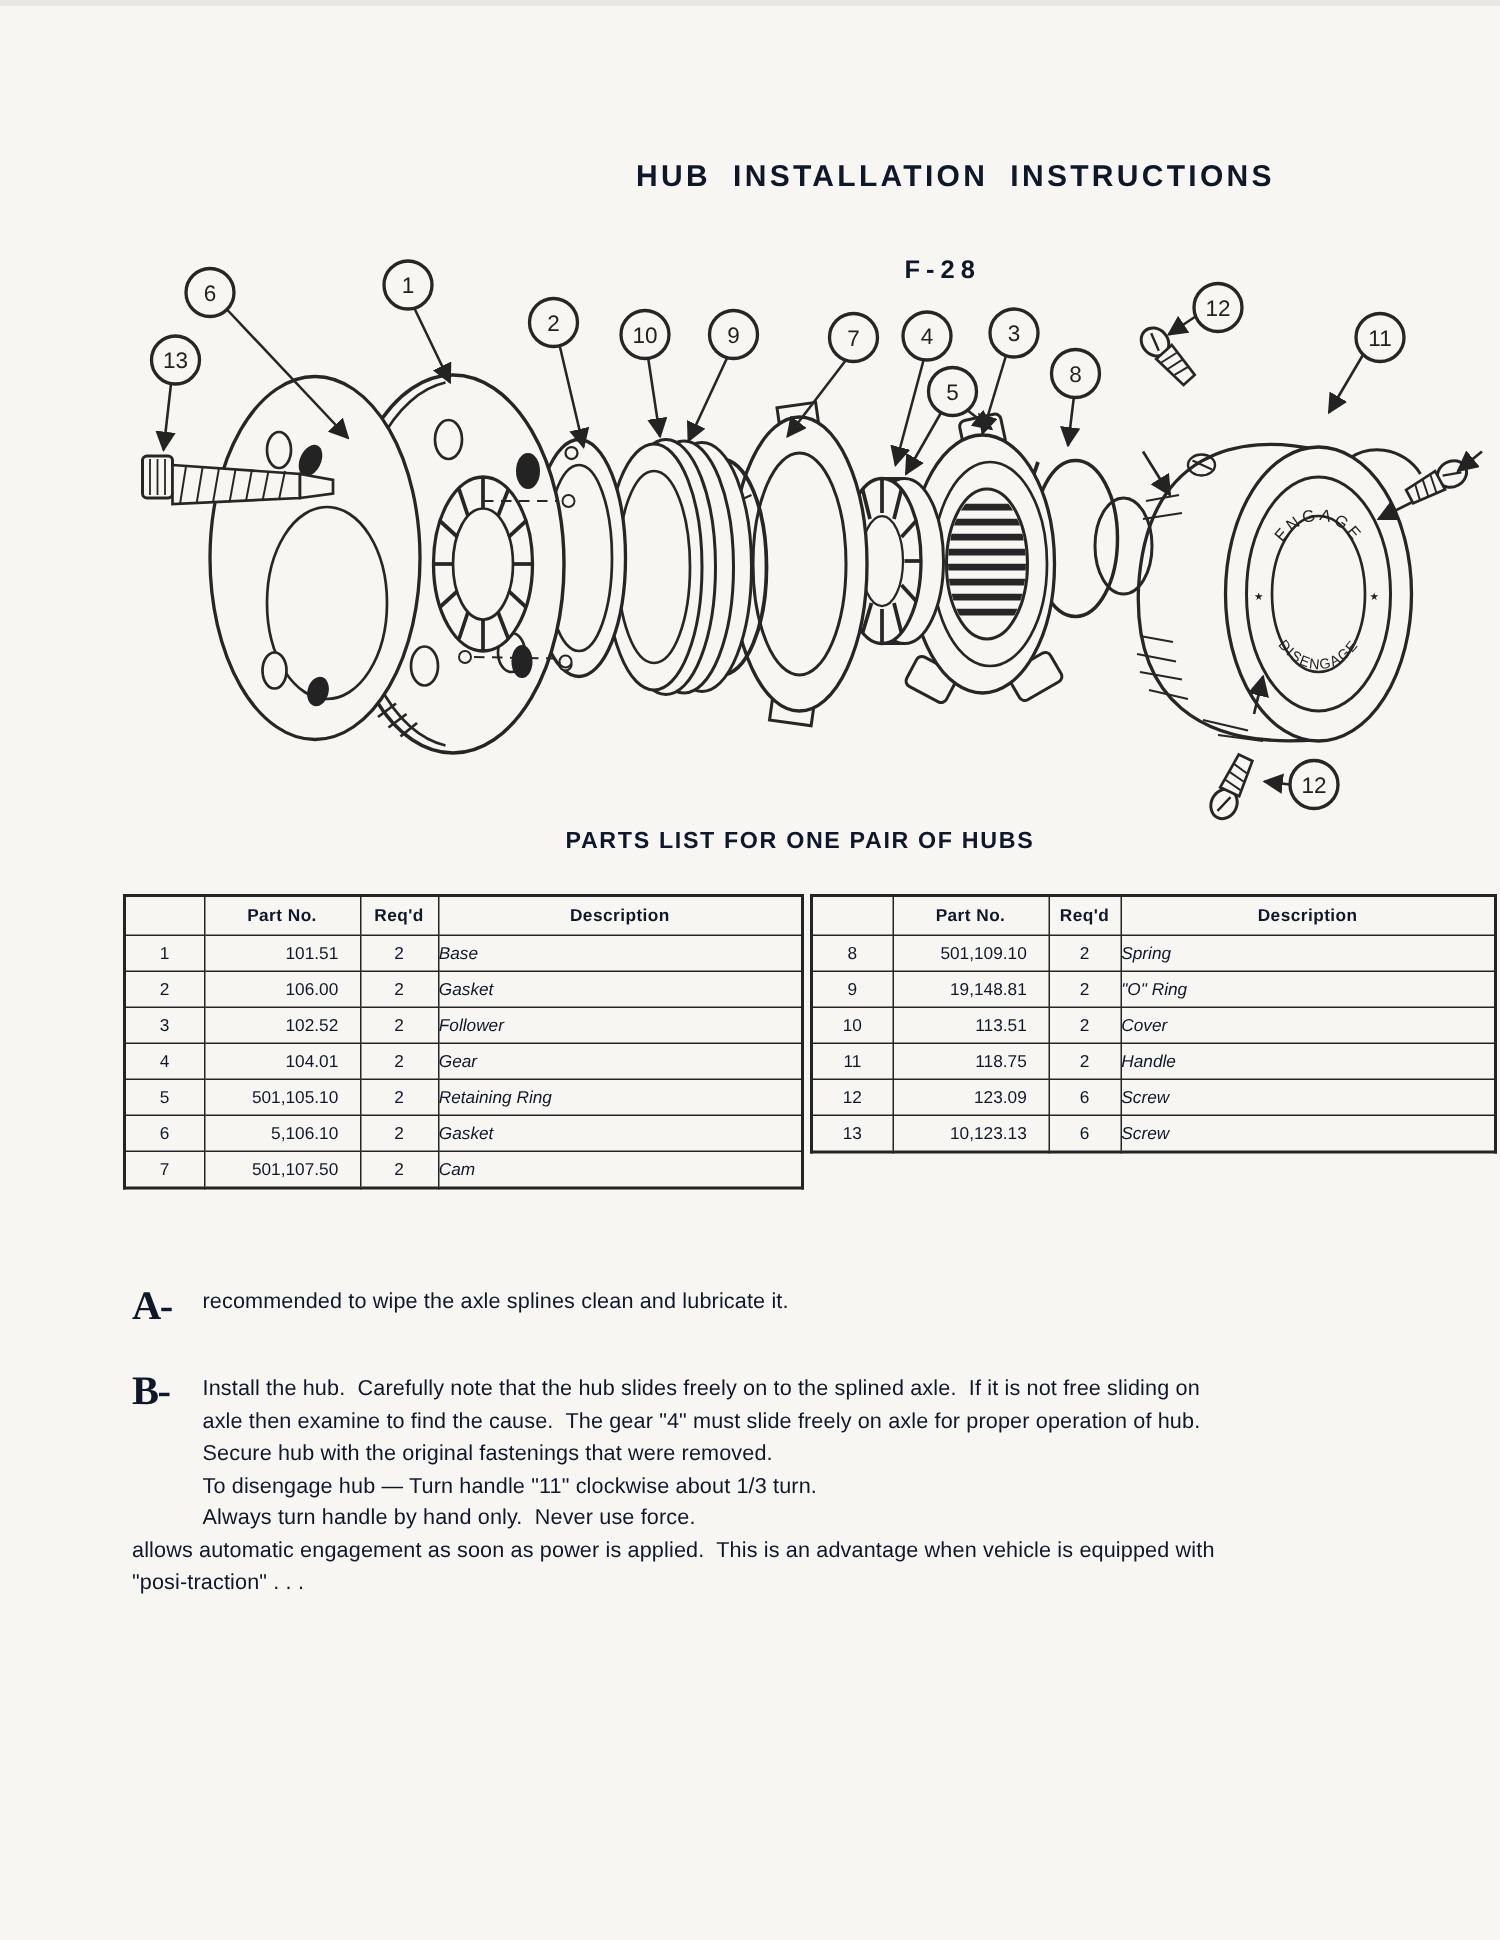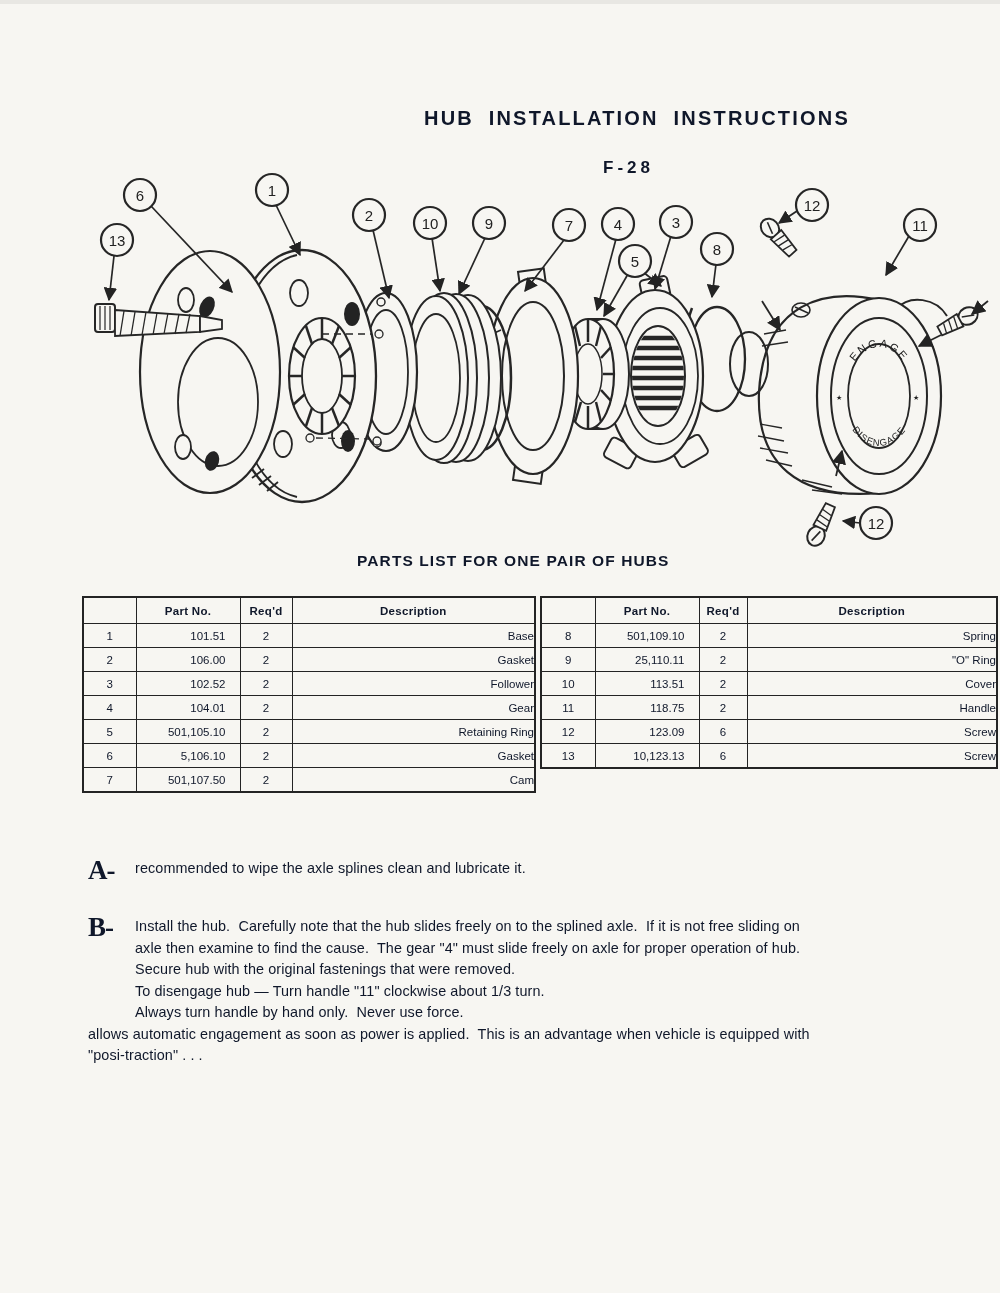--- a/index.html
+++ b/index.html
@@ -1,30 +1,30 @@
 <!DOCTYPE html>
 <html><head>
 <meta charset="utf-8">
 <style>
   html,body{margin:0;padding:0;background:#e8e7e3;}
   .page{position:relative;width:1000px;height:1293px;background:#f7f6f2;
         font-family:"Liberation Sans",sans-serif;color:#0f172a;overflow:hidden;margin:4px auto;}
   .title{position:absolute;left:424px;top:103px;font-size:20px;font-weight:bold;
          letter-spacing:2.2px;word-spacing:7px;white-space:pre;}
-  .model{position:absolute;left:603px;top:154px;font-size:17px;font-weight:bold;letter-spacing:4px;}
+  .model{position:absolute;left:603px;top:166px;font-size:17px;font-weight:bold;letter-spacing:4px;}
   .diagram{position:absolute;left:0;top:160px;}
-  .parts-title{position:absolute;left:357px;top:548px;font-size:15.5px;font-weight:700;letter-spacing:1.1px;}
+  .parts-title{position:absolute;left:377px;top:548px;font-size:15.5px;font-weight:700;letter-spacing:1.1px;}
   .parts-table{position:absolute;border-collapse:collapse;table-layout:fixed;border:2.4px solid #242424;}
   .parts-table.left{left:82px;top:592px;width:452px;}
   .parts-table.right{left:540px;top:592px;width:456px;}
   .parts-table th,.parts-table td{border:1.7px solid #242424;font-size:11.5px;height:23px;padding:0;}
   .parts-table th{height:25px;font-weight:700;letter-spacing:0.3px;}
   .c-num,.c-req{text-align:center;}
   .c-part{text-align:right;padding-right:14px !important;}
-  .c-desc{text-align:right;}
+  .c-desc{text-align:left;font-style:italic;}
   .left col.w-num{width:53px}.left col.w-part{width:104px}.left col.w-req{width:52px}.left col.w-desc{width:243px}
   .right col.w-num{width:54px}.right col.w-part{width:104px}.right col.w-req{width:48px}.right col.w-desc{width:250px}
   .step-letter{position:absolute;left:88px;font-family:"Liberation Serif",serif;
                font-size:27px;font-weight:bold;letter-spacing:-1px;}
   .step-lines{position:absolute;left:135px;}
   .iline{font-size:14.4px;line-height:21.5px;height:21.5px;white-space:pre;letter-spacing:0.1px;}
   .iline.outdent{margin-left:-47px;}
   svg .ink{stroke:#262626;fill:none;}
   svg .solid{stroke:#262626;fill:#f7f6f2;}
   svg .dark{fill:#232323;stroke:none;}
@@ -413,21 +413,21 @@
       </thead>
     <tbody id="right-body">
         <tr>
           <td class="c-num">8</td>
           <td class="c-part">501,109.10</td>
           <td class="c-req">2</td>
           <td class="c-desc">Spring</td>
         </tr>
         <tr>
           <td class="c-num">9</td>
-          <td class="c-part">25,110.11</td>
+          <td class="c-part">19,148.81</td>
           <td class="c-req">2</td>
           <td class="c-desc">"O" Ring</td>
         </tr>
         <tr>
           <td class="c-num">10</td>
           <td class="c-part">113.51</td>
           <td class="c-req">2</td>
           <td class="c-desc">Cover</td>
         </tr>
         <tr>

